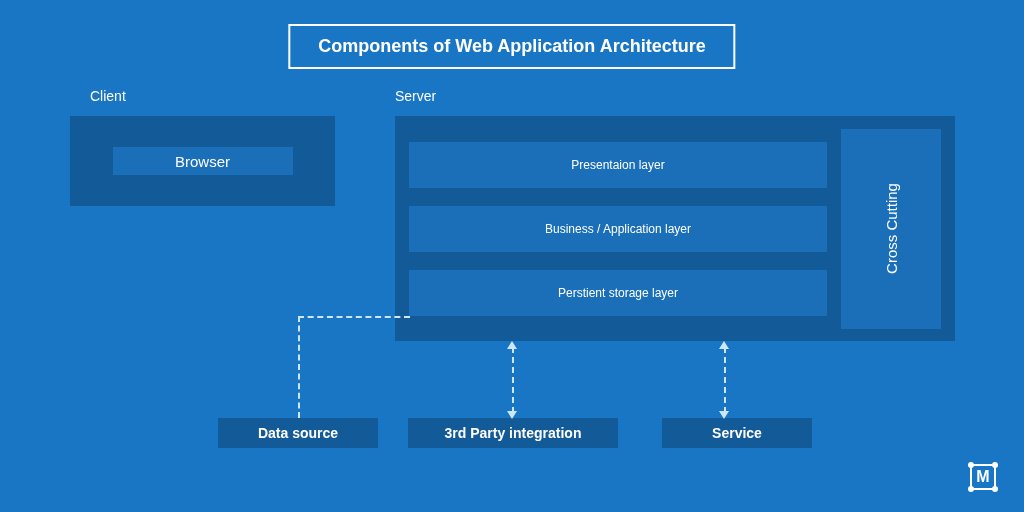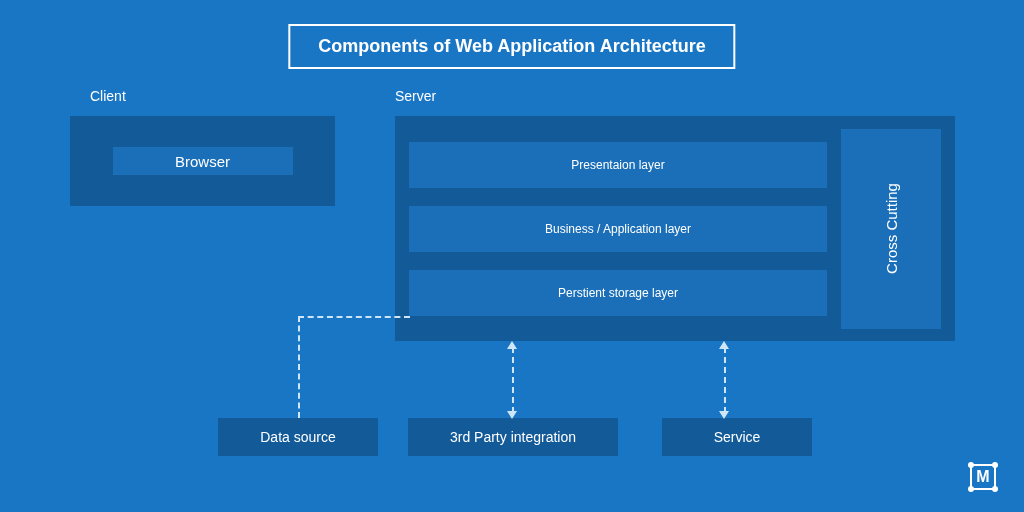--- a/index.html
+++ b/index.html
@@ -88,25 +88,26 @@
   }
   .cross-cut span {
     transform: rotate(-90deg);
     white-space: nowrap;
     font-size: 15px;
   }
 
   .bottom-box {
     position: absolute;
     background: #135a99;
-    height: 38px;
+    height: 30px;
     display: flex;
     align-items: center;
     justify-content: center;
     font-size: 14px;
+    font-weight: bold;
   }
 
   
   .v-line {
     position: absolute;
     border-left: 2px dashed #cfe6f7;
     width: 0;
   }
   .h-line {
     position: absolute;

